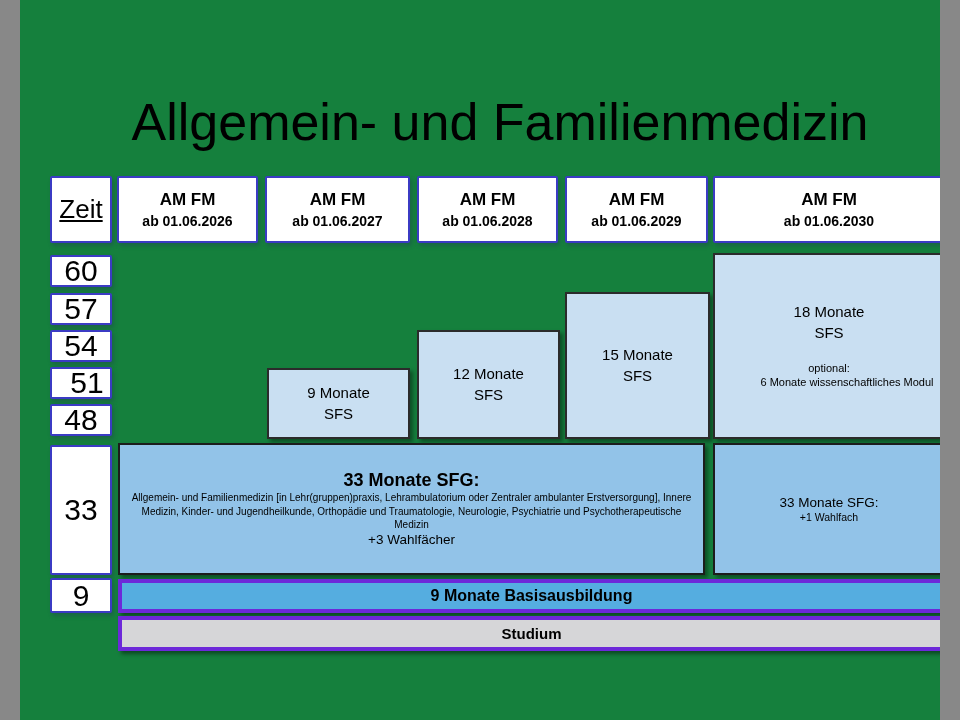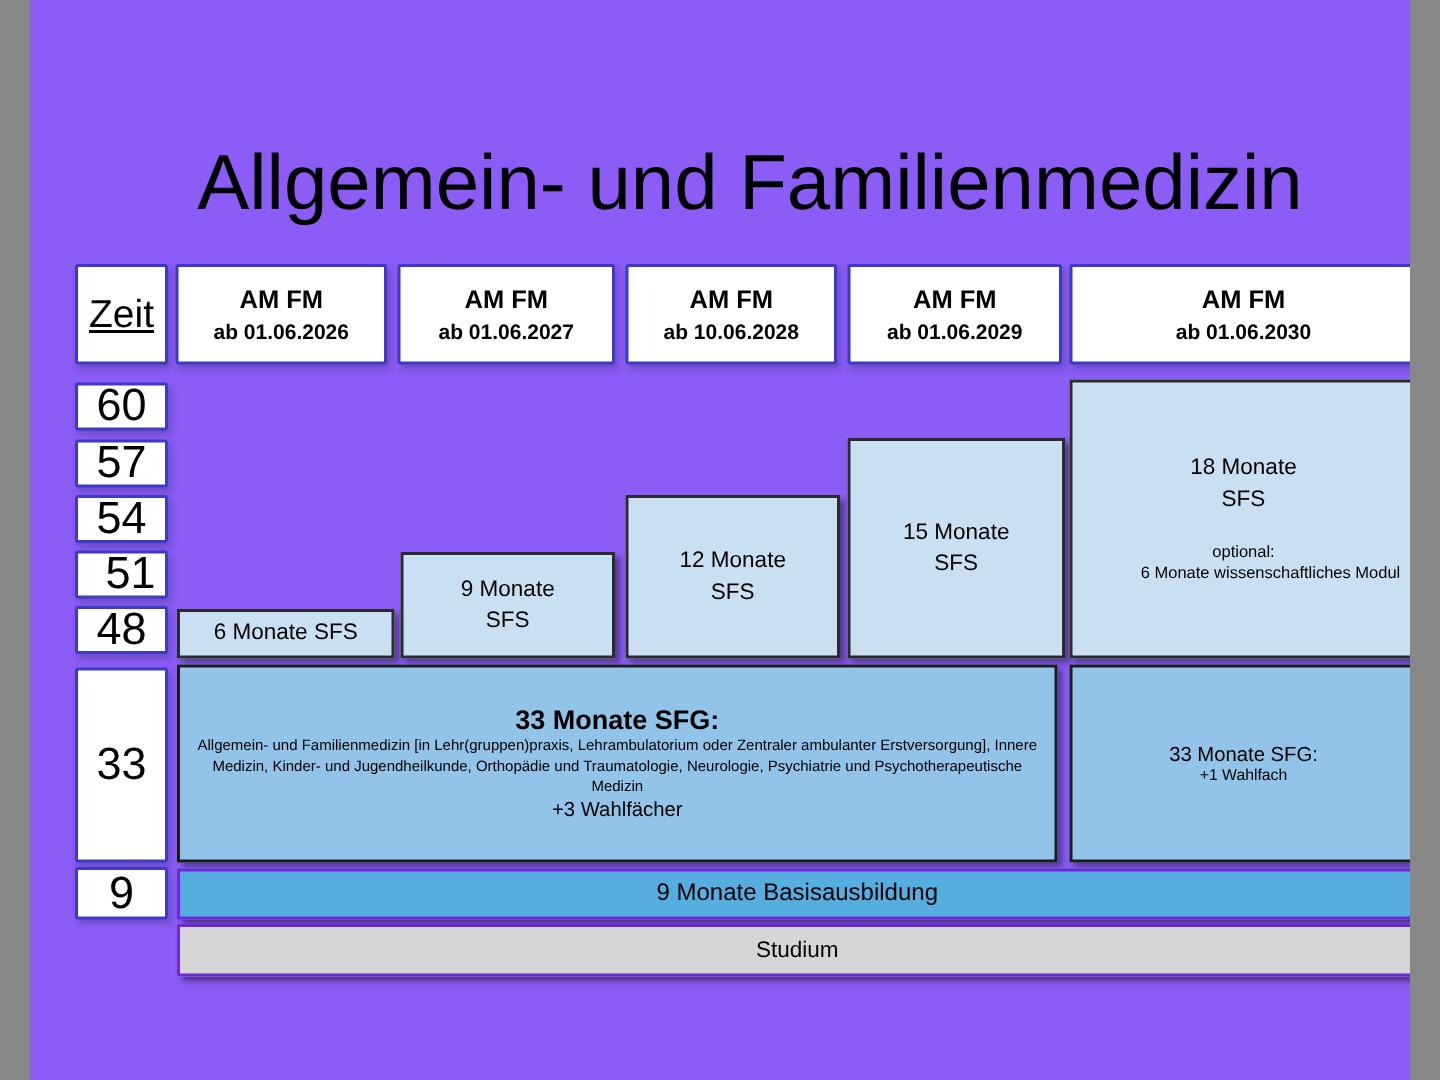--- a/index.html
+++ b/index.html
@@ -1,17 +1,17 @@
 <!DOCTYPE html>
 <html><head>
 <meta charset="utf-8">
 <style>
   html,body{margin:0;padding:0;background:#888;}
   .slide{
-    position:relative;width:920px;height:720px;background:#8b5cf6;
+    position:relative;width:920px;height:720px;background:#15803d;
     font-family:"Liberation Sans","DejaVu Sans",sans-serif;color:#000;
     overflow:hidden;margin:0 auto;
   }
   .abs{position:absolute;box-sizing:border-box;}
   .title{
     left:0;top:92px;width:960px;text-align:center;
     font-size:52px;font-weight:400;letter-spacing:0px;color:#000;
   }
   
   .whitebox{
@@ -39,22 +39,22 @@
   }
   .sfg-main .h{font-size:18px;font-weight:bold;line-height:1.25;}
   .sfg-main .b{font-size:10px;line-height:1.33;padding:0 10px;}
   .sfg-main .e{font-size:13.5px;line-height:1.33;}
   .sfg-alt .h{font-size:13.5px;line-height:1.3;}
   .sfg-alt .b{font-size:10.5px;line-height:1.24;padding:0 5px;}
   .sfg-alt .e{font-size:10.5px;line-height:1.24;}
   
   .bar{
     display:flex;align-items:center;justify-content:center;
-    border:2px solid #6d28d9;box-shadow:3px 3px 4px rgba(0,0,0,0.45);
-    font-weight:normal;
+    border:4px solid #6d28d9;box-shadow:3px 3px 4px rgba(0,0,0,0.45);
+    font-weight:bold;
   }
   .bar-basis{background:#55ade0;font-size:16px;}
   .bar-studium{background:#d6d6d8;font-size:15px;}
   
   .side-note{
     writing-mode:vertical-rl;
     font-style:italic;font-size:9.5px;line-height:1.45;
     color:#111;text-align:center;
   }
   .side-note span{display:block;}
@@ -71,42 +71,39 @@
   <div class="abs whitebox cohort" style="left:97px;top:176px;width:141px;height:67px;">
     <div class="name">AM FM</div>
     <div class="start">ab 01.06.2026</div>
   </div>
   <div class="abs whitebox cohort" style="left:245px;top:176px;width:145px;height:67px;">
     <div class="name">AM FM</div>
     <div class="start">ab 01.06.2027</div>
   </div>
   <div class="abs whitebox cohort" style="left:397px;top:176px;width:141px;height:67px;">
     <div class="name">AM FM</div>
-    <div class="start">ab 10.06.2028</div>
+    <div class="start">ab 01.06.2028</div>
   </div>
   <div class="abs whitebox cohort" style="left:545px;top:176px;width:143px;height:67px;">
     <div class="name">AM FM</div>
     <div class="start">ab 01.06.2029</div>
   </div>
   <div class="abs whitebox cohort" style="left:693px;top:176px;width:232px;height:67px;">
     <div class="name">AM FM</div>
     <div class="start">ab 01.06.2030</div>
   </div>
 
   <div class="abs whitebox num" style="left:30px;top:255px;width:62px;height:32px;">60</div>
   <div class="abs whitebox num" style="left:30px;top:293px;width:62px;height:32px;">57</div>
   <div class="abs whitebox num" style="left:30px;top:330px;width:62px;height:32px;">54</div>
   <div class="abs whitebox num" style="left:30px;top:367px;width:62px;height:32px;padding-left:12px;">51</div>
   <div class="abs whitebox num" style="left:30px;top:404px;width:62px;height:32px;">48</div>
   <div class="abs whitebox num" style="left:30px;top:445px;width:62px;height:130px;">33</div>
   <div class="abs whitebox num" style="left:30px;top:578px;width:62px;height:35px;">9</div>
 
-  <div class="abs sfs" style="left:98px;top:406px;width:145px;height:33px;">
-    <div>6 Monate  SFS</div>
-  </div>
   <div class="abs sfs" style="left:247px;top:368px;width:143px;height:71px;justify-content:center;">
     <div>9 Monate</div>
     <div>SFS</div>
   </div>
   <div class="abs sfs" style="left:397px;top:330px;width:143px;height:109px;">
     <div>12 Monate</div>
     <div>SFS</div>
   </div>
   <div class="abs sfs" style="left:545px;top:292px;width:145px;height:147px;">
     <div>15 Monate</div>

